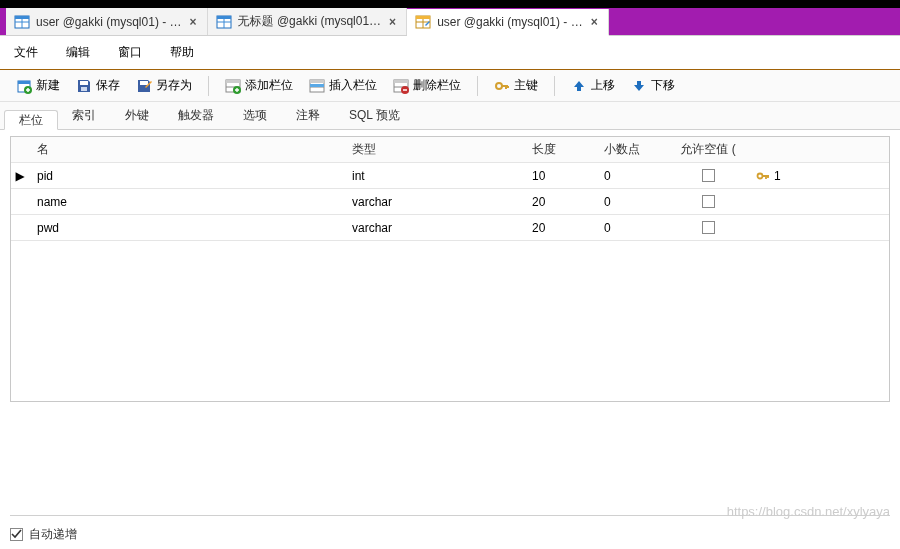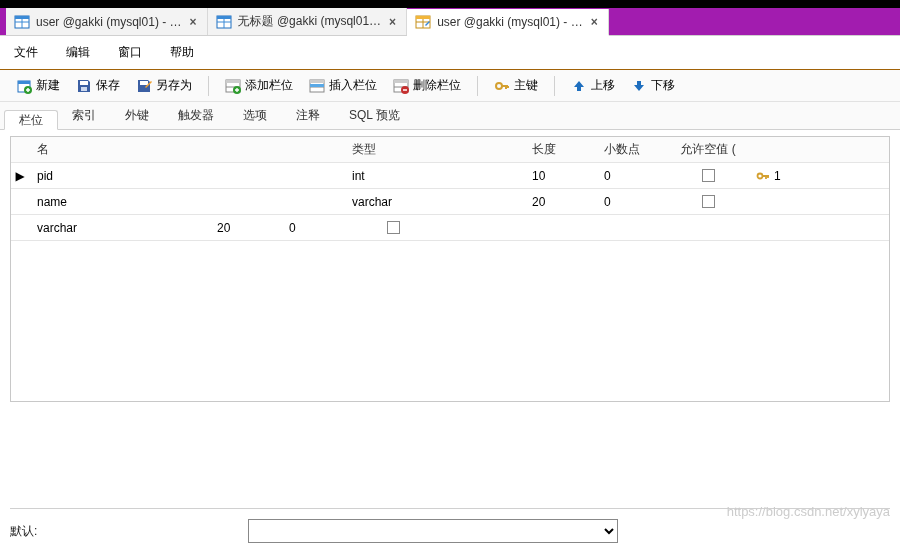--- a/index.html
+++ b/index.html
@@ -236,32 +236,37 @@
       <div class="gcell c-type">varchar</div>
       <div class="gcell c-len">20</div>
       <div class="gcell c-dec">0</div>
       <div class="gcell c-null">
           <span class="chk"></span>
         </div>
       <div class="gcell c-key"></div>
     </div>
     <div class="grow">
       <div class="gcell c-mark"></div>
+      <div class="gcell c-name">pwd</div>
       <div class="gcell c-type">varchar</div>
       <div class="gcell c-len">20</div>
       <div class="gcell c-dec">0</div>
       <div class="gcell c-null">
           <span class="chk"></span>
         </div>
       <div class="gcell c-key"></div>
     </div>
     <div class="grid-empty"></div>
   </div>
 </div>
 
 <div class="bottom-form">
-  <div class="frow">
-    <div class="flabel">默认:</div>
-    <select class="fsel"></select>
+  <div class="autoinc">
+    <span class="chk" style="position:relative">
+        <svg width="11" height="11" style="position:absolute;top:0;left:0">
+          <path d="M1 5 L4 8 L10 1" stroke="#333" fill="none" stroke-width="1.6"></path>
+        </svg>
+      </span>
+    <span>自动递增</span>
   </div>
 </div>
 
 <div class="watermark">https://blog.csdn.net/xylyaya</div>
 
 </body></html>

